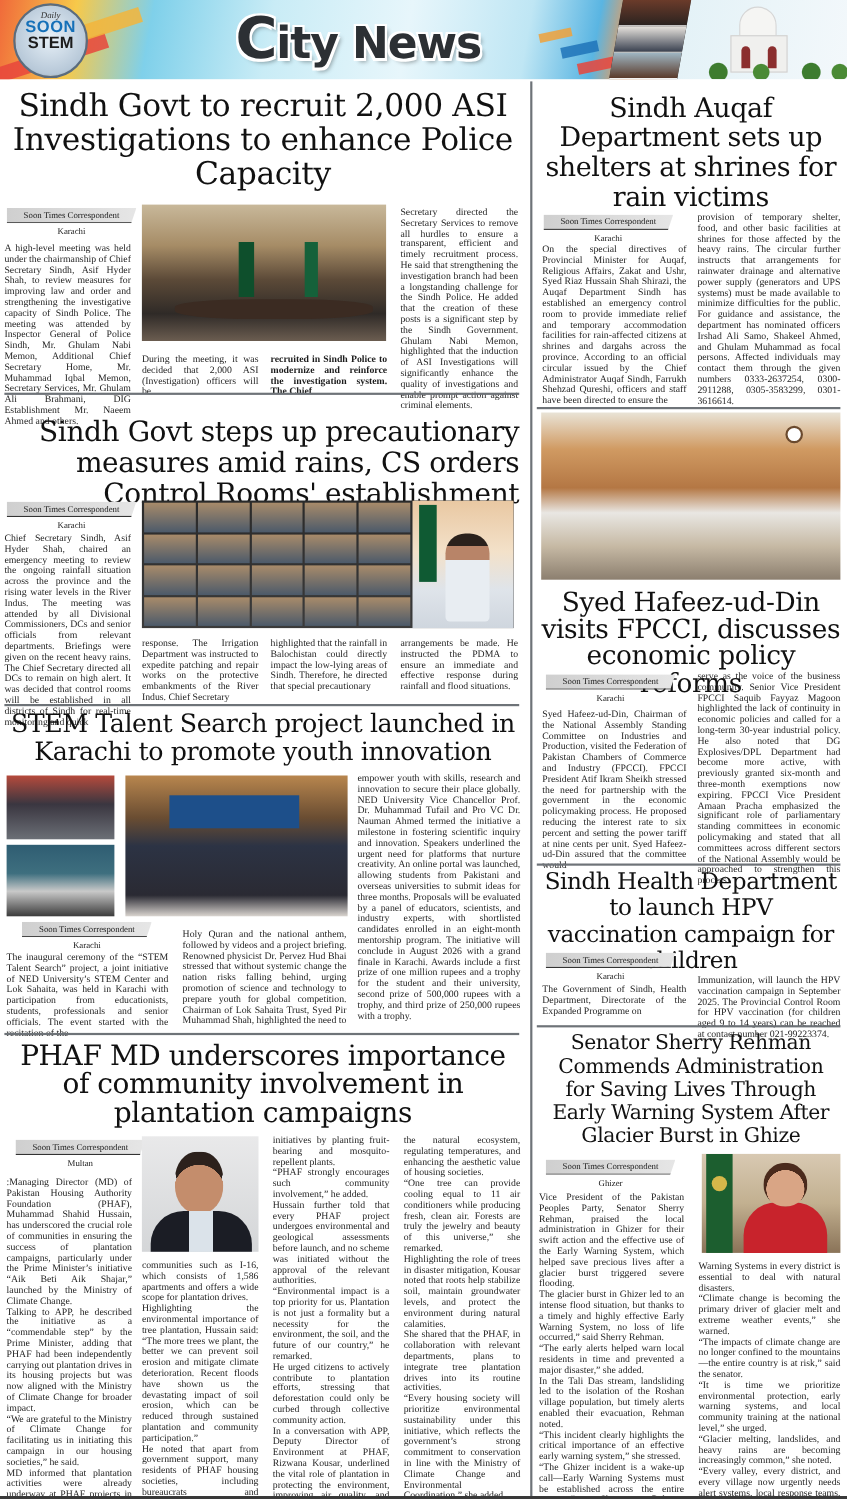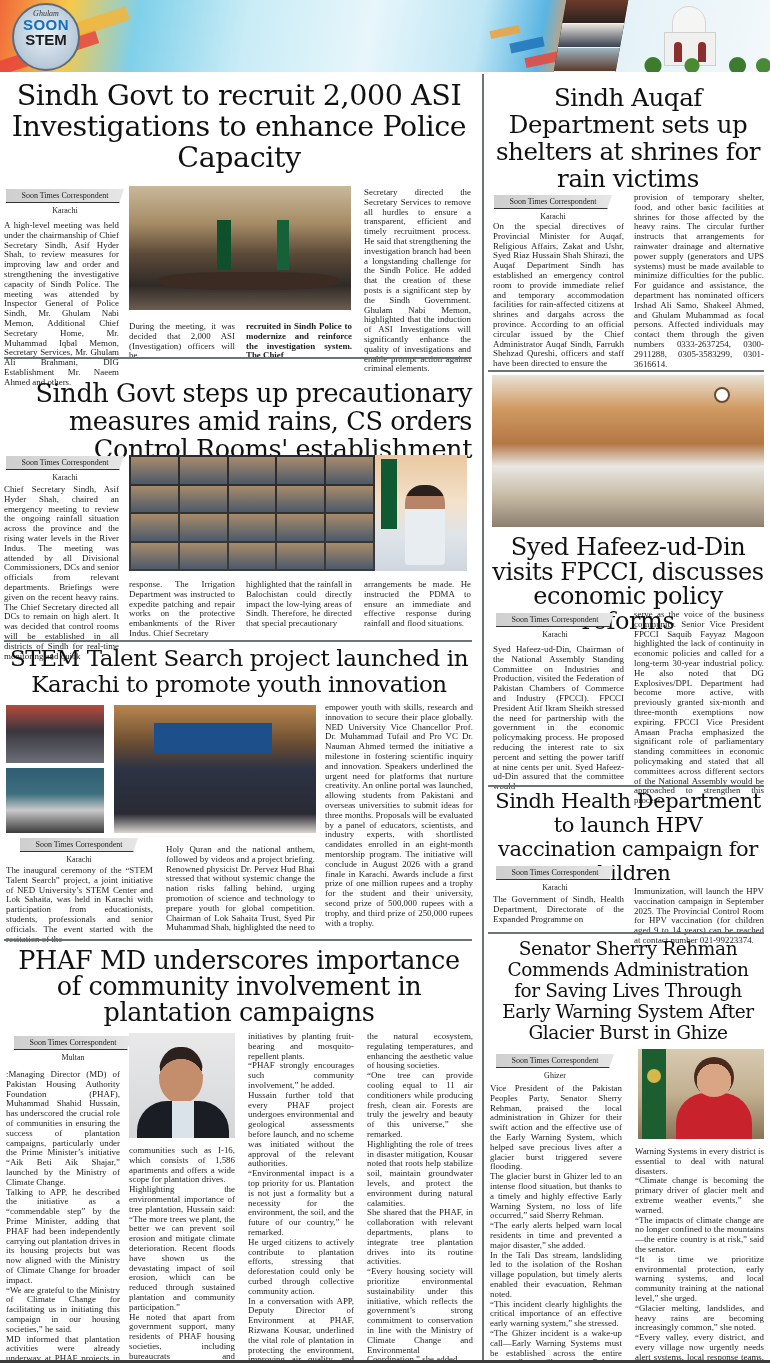--- a/index.html
+++ b/index.html
@@ -75,24 +75,25 @@
 </head>
 <body>
 
 <header class="masthead">
   <div class="stripe st1"></div>
   <div class="stripe st2"></div>
   <div class="stripe st3"></div>
   <div class="stripe st4"></div>
   <div class="stripe st5"></div>
   <div class="logo">
-    <span class="daily">Ghulam</span>
+    <span class="daily">Daily</span>
     <span class="soon">SOON</span>
     <span class="times">STEM</span>
   </div>
+  <div class="brand"><span class="big-c">C</span><span>ity News</span></div>
   <div class="portrait-strip">
     <div class="p p1"></div>
     <div class="p p2"></div>
     <div class="p p3"></div>
   </div>
   <div class="mazar">
     <div class="dome"></div>
     <div class="base"></div>
     <div class="arch" style="left:14px"></div>
     <div class="arch" style="left:38px"></div>

